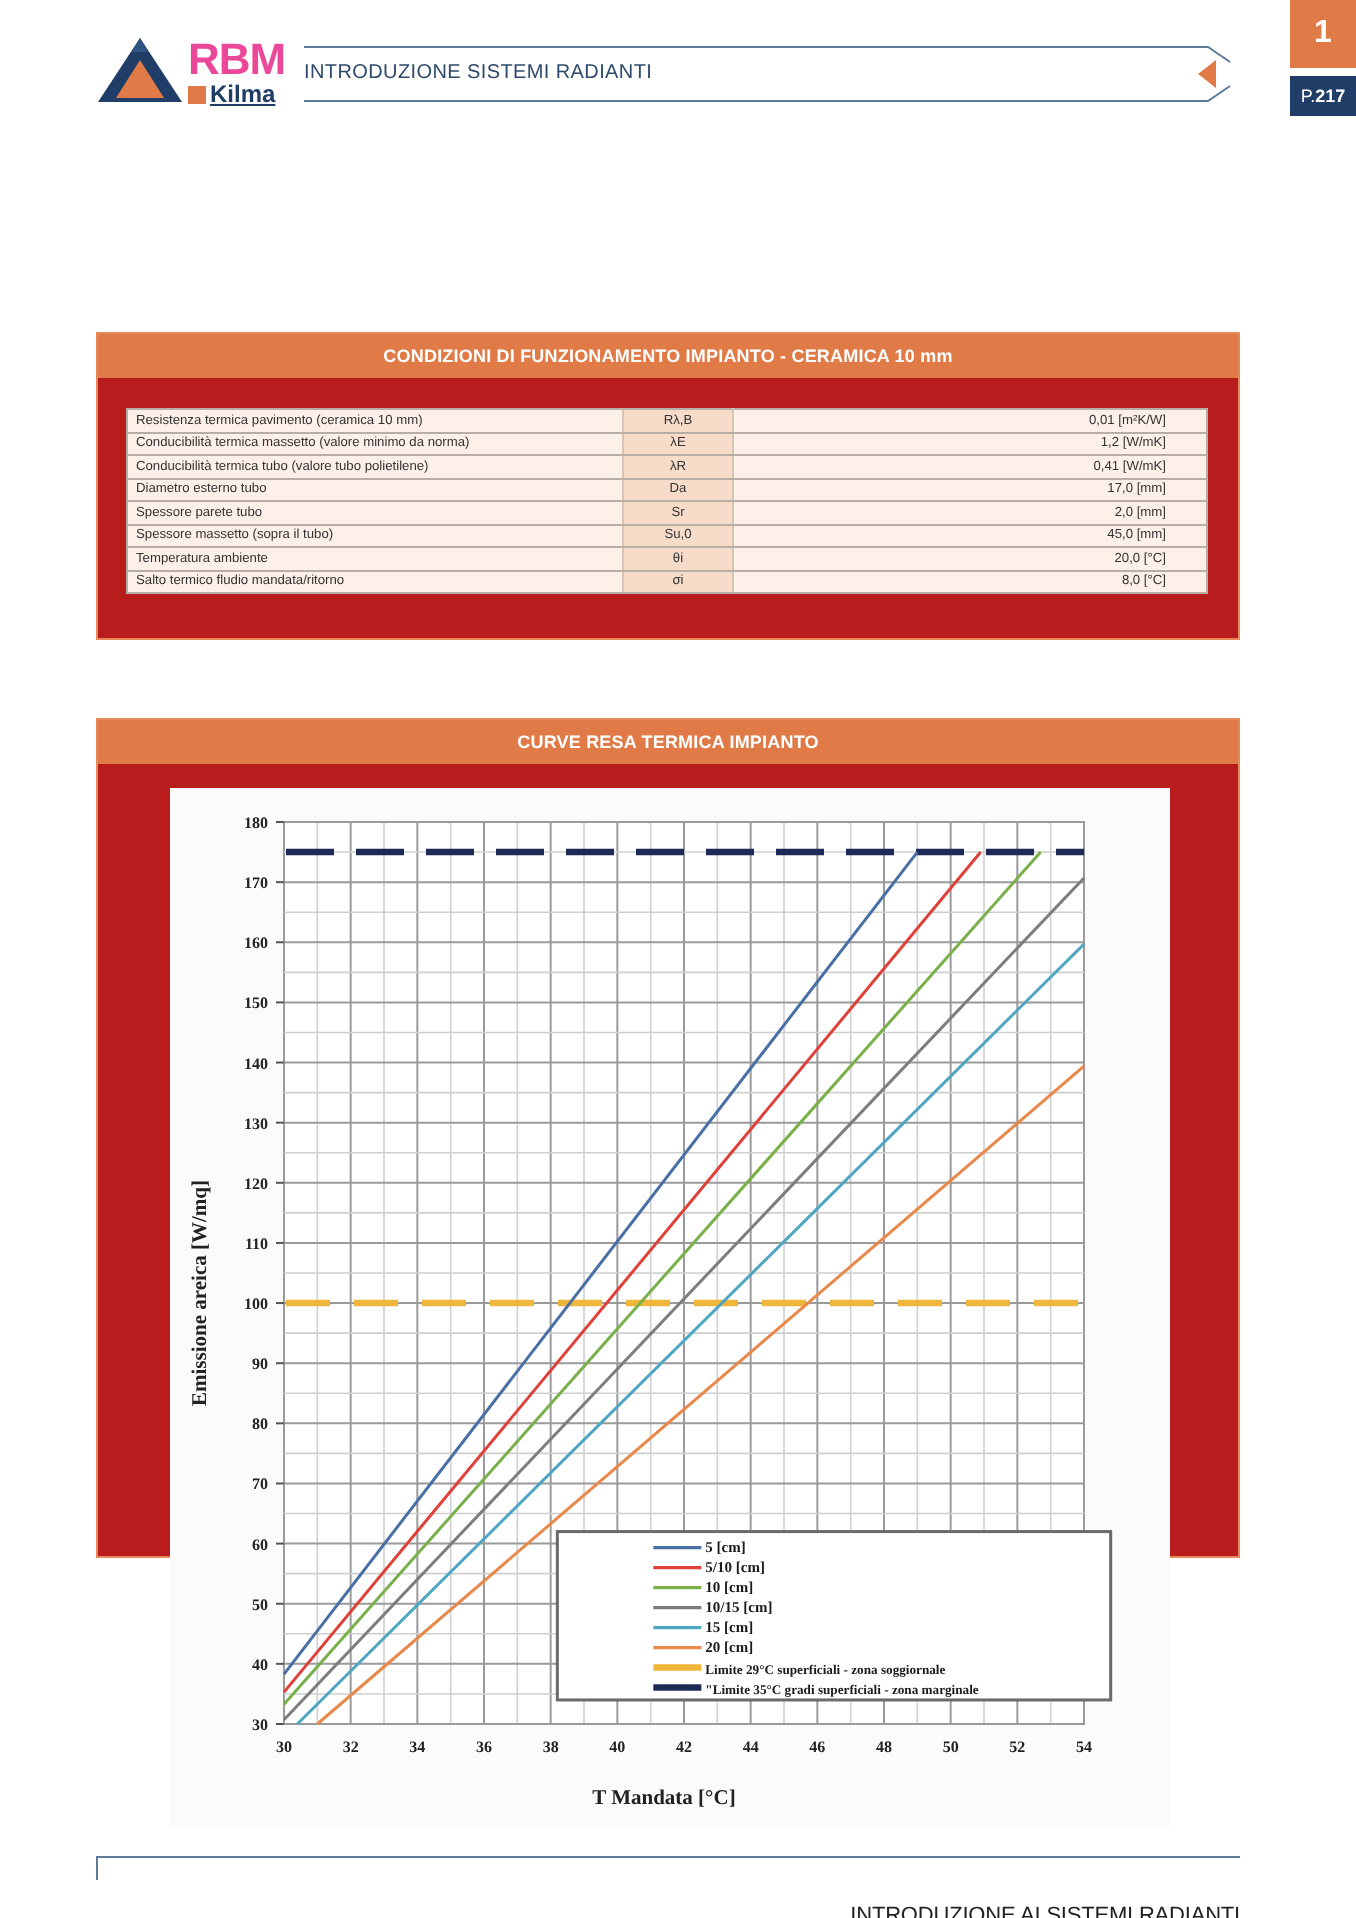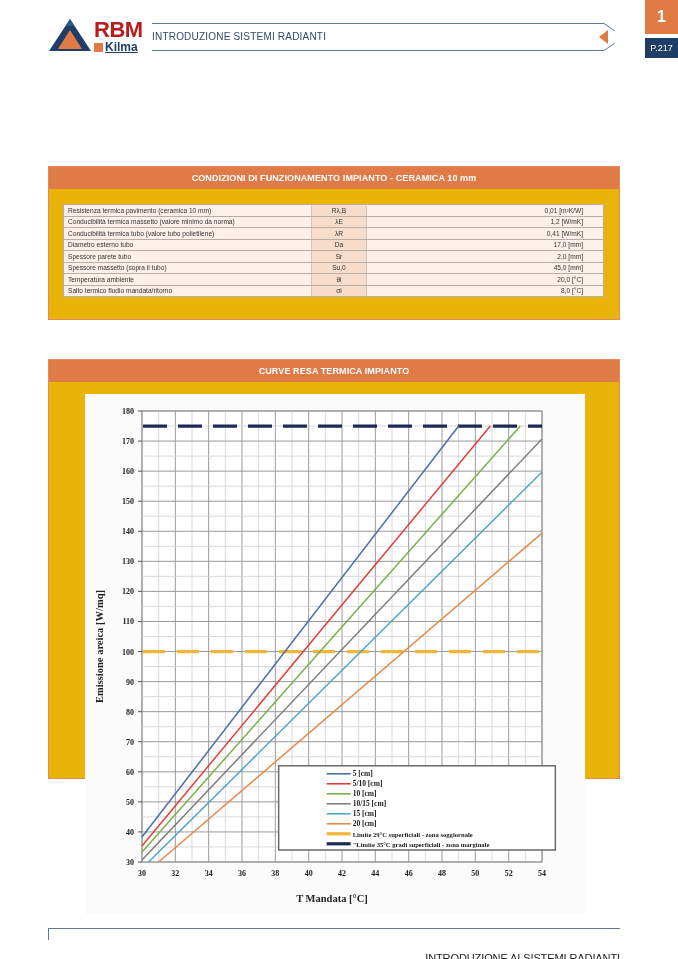--- a/index.html
+++ b/index.html
@@ -2,32 +2,32 @@
 <html><head>
 <meta charset="utf-8">
 <style>
   * { box-sizing: border-box; margin: 0; padding: 0; }
   html, body { width: 678px; height: 959px; background: #ffffff; overflow: hidden; }
   body { position: relative; font-family: "Liberation Sans", sans-serif; color: #222; }
 
   
   .logo { position: absolute; left: 48px; top: 18px; width: 110px; height: 36px; }
   .logo-tri { position: absolute; left: 0; top: 0; }
-  .logo-rbm { position: absolute; left: 46px; top: -1px; font: bold 22px "Liberation Sans", sans-serif; color: #b91c1c; letter-spacing: -0.5px; }
+  .logo-rbm { position: absolute; left: 46px; top: -1px; font: bold 22px "Liberation Sans", sans-serif; color: #ec4899; letter-spacing: -0.5px; }
   .logo-kilma { position: absolute; left: 46px; top: 22px; font: bold 12px "Liberation Sans", sans-serif; color: #1f3d66; text-decoration: underline; }
   .logo-kilma .sq { display: inline-block; width: 9px; height: 9px; background: #e07b47; margin-right: 2px; vertical-align: -1px; }
   .header-frame { position: absolute; left: 152px; top: 23px; width: 464px; height: 28px; }
   .header-title { position: absolute; left: 152px; top: 31px; font-size: 10px; color: #2e4a6b; letter-spacing: 0.2px; }
   .header-arrow { position: absolute; left: 599px; top: 30px; width: 0; height: 0; border-top: 7px solid transparent; border-bottom: 7px solid transparent; border-right: 9px solid #e07b47; }
   .chapter-num { position: absolute; left: 645px; top: 0; width: 33px; height: 34px; background: #e07b47; color: #fff; font: bold 16px "Liberation Sans", sans-serif; text-align: center; line-height: 34px; }
   .page-num { position: absolute; left: 645px; top: 38px; width: 33px; height: 20px; background: #1f3d66; color: #fff; font-size: 9px; text-align: center; line-height: 20px; }
-  .page-num b { font-weight: normal; }
-
-  
-  .section { position: absolute; left: 48px; width: 572px; border: 1.5px solid #e8895a; background: #eab308; }
+  .page-num b { font-weight: bold; }
+
+  
+  .section { position: absolute; left: 48px; width: 572px; border: 1.5px solid #e8895a; background: #b91c1c; }
   .section-head { height: 22px; background: #e07b47; color: #fff; font: bold 9px "Liberation Sans", sans-serif; text-align: center; line-height: 22px; letter-spacing: 0.1px; }
   #sec1 { top: 166px; height: 154px; }
   #sec2 { top: 359px; height: 420px; }
 
   table.params { position: absolute; left: 14px; top: 37px; width: 541px; border-collapse: collapse; font-size: 6.6px; }
   table.params td { border-bottom: 1px solid #b9aea5; height: 11.5px; padding: 0 4px; background: #fdf0e8; color: #333; }
   table.params tr:first-child td { border-top: 1px solid #b9aea5; }
   table.params td.sym { width: 55px; text-align: center; background: #f7dcc9; border-left: 1px solid #d8c5b6; border-right: 1px solid #d8c5b6; }
   table.params td.desc { width: 248px; }
   table.params td.val { text-align: right; padding-right: 20px; }

